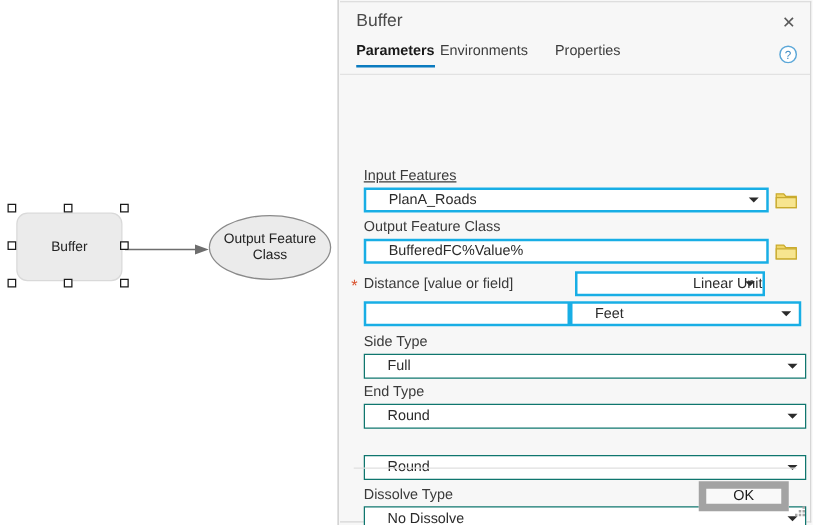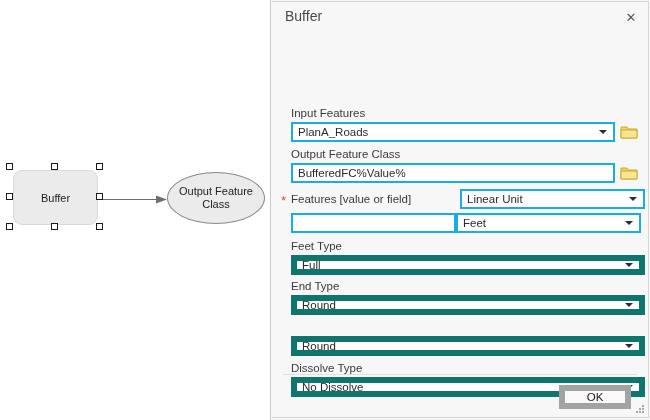--- a/index.html
+++ b/index.html
@@ -141,28 +141,28 @@
   .req-star {
     position: absolute;
     font-size: 13px;
     color: #d9512c;
     line-height: 1;
   }
   .fld {
     position: absolute;
     box-sizing: border-box;
     background: #ffffff;
-    border: 6px solid #0f766e;
+    border: 1px solid #0f766e;
     font-size: 11.5px;
     color: #2b2b2b;
     display: flex;
     align-items: center;
   }
   .fld .val {
-    padding-left: 5px;
+    padding-left: 18px;
     white-space: nowrap;
     overflow: hidden;
   }
   .fld.hl {
     border: 2px solid #18aee5;
   }
   .caret {
     position: absolute;
     right: 6px; top: 50%;
     margin-top: -2px;
@@ -235,57 +235,66 @@
 </div>
 
 <div id="panel">
  <div id="panel-inner">
 
   <div class="titlebar">
     <div class="title-text">Buffer</div>
     <div class="close-btn">✕</div>
   </div>
 
+  <div class="tabbar">
+    <div class="tab tab-0 active">Parameters</div>
+    <div class="tab tab-1">Environments</div>
+    <div class="tab tab-2">Properties</div>
+    <svg class="help-icon" viewBox="0 0 16 16">
+      <circle cx="8" cy="8" r="7" fill="#ffffff" stroke="#5ba7d8" stroke-width="1.2"></circle>
+      <text x="8" y="11.6" font-size="10" font-family="Liberation Sans, sans-serif" fill="#3e8cc4" text-anchor="middle">?</text>
+    </svg>
+  </div>
 
   <div class="form">
 
-    <div class="lbl" style="left:19px; top:75px;">Input Features</div>
+    <div class="lbl" style="left:19px; top:75px;text-decoration:underline;">Input Features</div>
     <div class="fld hl" style="left:19px; top:90px; width:324px; height:20px;">
       <span class="val">PlanA_Roads</span>
       <span class="caret"></span>
     </div>
     <svg class="folder-btn" style="left:348px; top:92px;" viewBox="0 0 18 16">
       <path d="M1 3 h6 l1.6 2 H17 v9 H1 Z" fill="#f0d566" stroke="#c9ab2e" stroke-width="1"></path>
       <path d="M1 6 h16 v8 H1 Z" fill="#f7e58f" stroke="#c9ab2e" stroke-width="1"></path>
     </svg>
 
     <div class="lbl" style="left:19px; top:116px;">Output Feature Class</div>
     <div class="fld hl" style="left:19px; top:131px; width:324px; height:20px;">
       <span class="val">BufferedFC%Value%</span>
     </div>
     <svg class="folder-btn" style="left:348px; top:133px;" viewBox="0 0 18 16">
       <path d="M1 3 h6 l1.6 2 H17 v9 H1 Z" fill="#f0d566" stroke="#c9ab2e" stroke-width="1"></path>
       <path d="M1 6 h16 v8 H1 Z" fill="#f7e58f" stroke="#c9ab2e" stroke-width="1"></path>
     </svg>
 
     <div class="req-star" style="left:9px; top:162px;">*</div>
-    <div class="lbl" style="left:19px; top:161px;">Features [value or field]</div>
-    <div class="fld hl" style="left:188px; top:157px; width:185px; height:20px;">
+    <div class="lbl" style="left:19px; top:161px;">Distance [value or field]</div>
+    <div class="fld hl" style="left:188px; top:157px; width:152px; height:20px;justify-content:flex-end;">
       <span class="val">Linear Unit</span>
       <span class="caret"></span>
     </div>
     <div class="fld hl" style="left:19px; top:181px; width:165px; height:20px;">
       <span class="val"></span>
     </div>
     <div class="fld hl" style="left:184px; top:181px; width:185px; height:20px;text-align:right;">
       <span class="val">Feet</span>
       <span class="caret"></span>
     </div>
 
-    <div class="lbl" style="left:19px; top:208px;">Feet Type</div>
+    <div class="lbl" style="left:19px; top:208px;">Side Type</div>
     <div class="fld" style="left:19px; top:223px; width:354px; height:20px;">
       <span class="val">Full</span>
       <span class="caret"></span>
     </div>
 
     <div class="lbl" style="left:19px; top:248px;text-align:right;">End Type</div>
     <div class="fld" style="left:19px; top:263px; width:354px; height:20px;">
       <span class="val">Round</span>
       <span class="caret"></span>
     </div>

